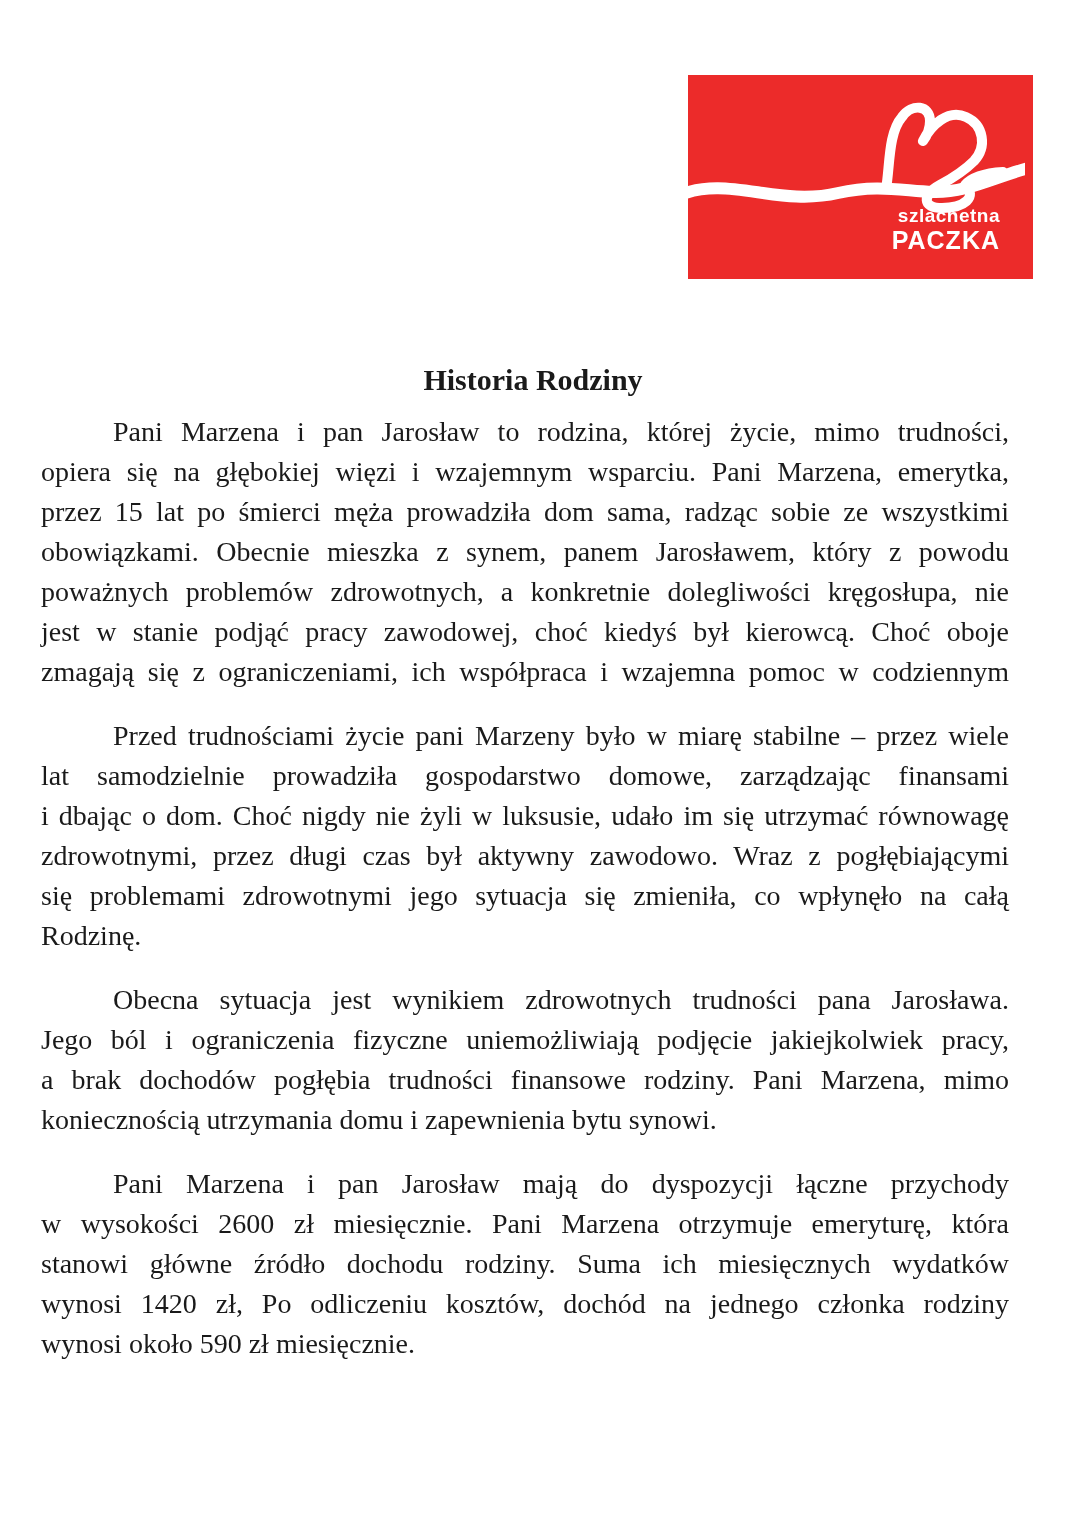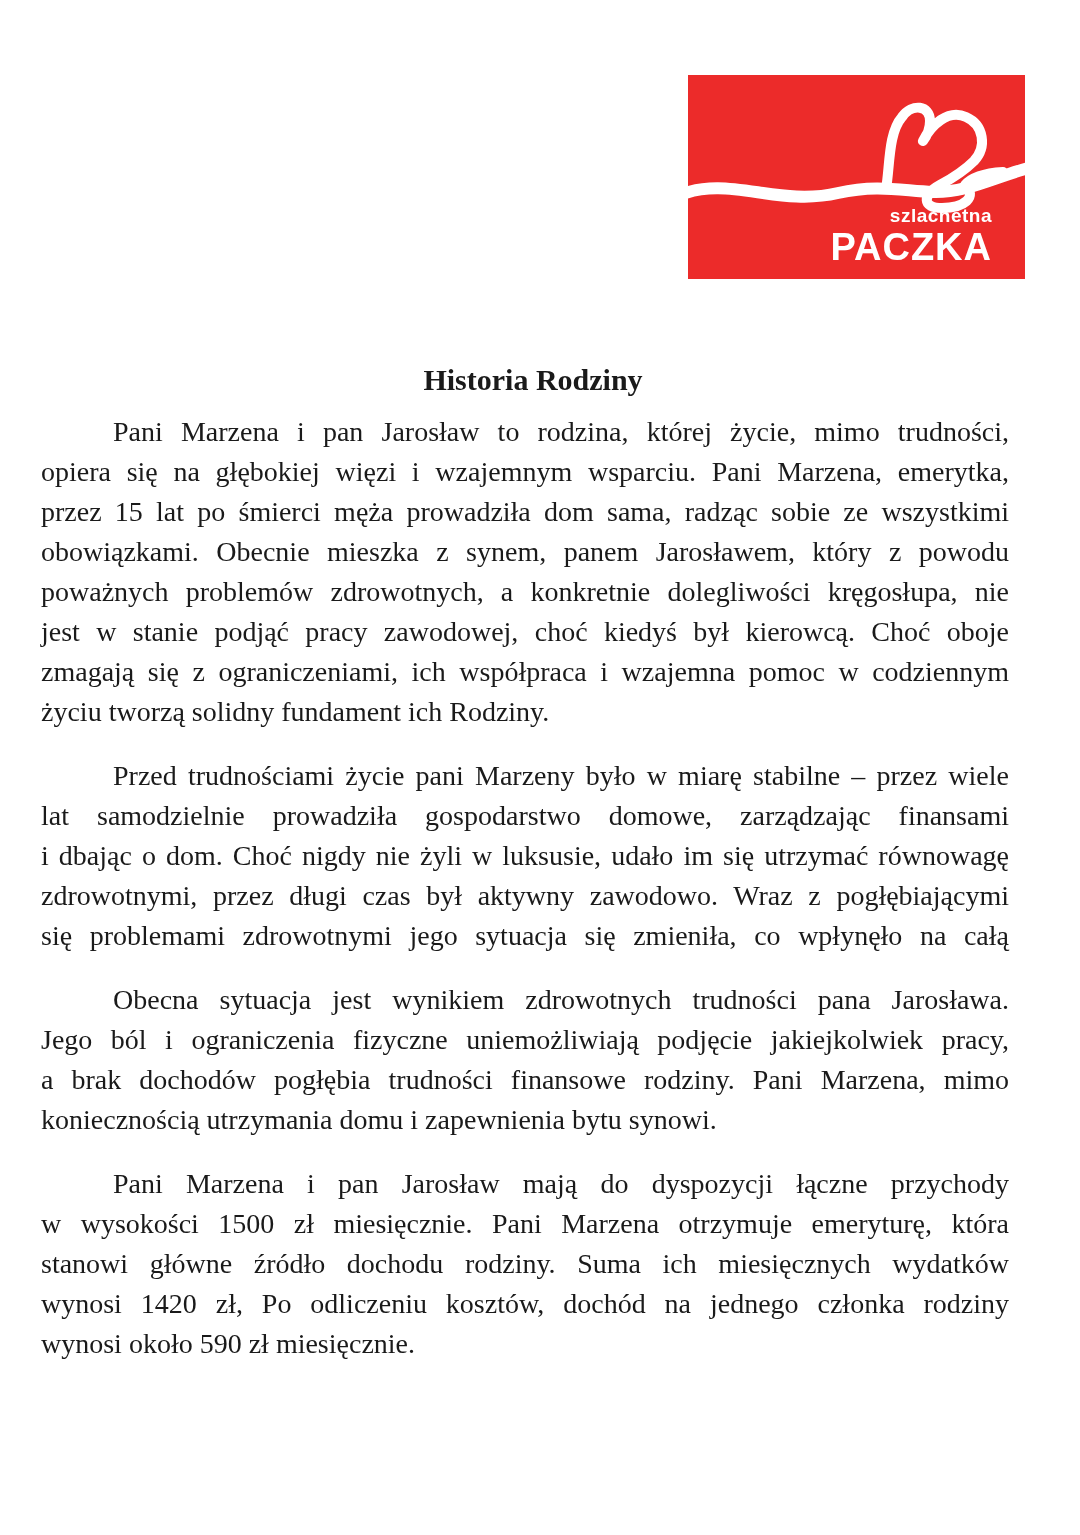--- a/index.html
+++ b/index.html
@@ -27,21 +27,21 @@
     position: absolute;
     right: 33px;
     top: 131px;
     text-align: right;
     color: #ffffff;
     font-family: "Liberation Sans", sans-serif;
     font-weight: bold;
     line-height: 1;
   }
   .logo-text .small { display: block; font-size: 19px; letter-spacing: 0.5px; margin-bottom: 3px; }
-  .logo-text .large { display: block; font-size: 38px; letter-spacing: 1px; }
+  .logo-text .large { display: block; font-size: 25px; letter-spacing: 1px; }
   
   .content {
     position: absolute;
     left: 41px;
     right: 55px;
     top: 361px;
   }
   .title {
     margin: 0 0 13px 0;
     text-align: center;
@@ -59,21 +59,21 @@
     white-space: normal;
   }
   .line.first { padding-left: 72px; }
   .line.last { text-align: left; text-align-last: left; }
 </style>
 </head>
 <body>
 
 <div class="page">
 
-  <div class="logo" style="background: rgb(236, 43, 42);">
+  <div class="logo" style="background: rgb(236, 43, 42); padding-left: 8px;">
     <svg width="337" height="204" viewBox="0 0 337 204" fill="none" stroke="#ffffff" stroke-linecap="round" stroke-linejoin="round">
 
       <path stroke-width="12" d="M -8 120 C 40 100, 90 132, 150 118 C 190 109, 215 116, 245 117 C 280 118, 310 100, 345 92"></path>
 
       <path stroke-width="10" d="M 198 114
                C 202 92, 200 58, 214 42
                C 224 28, 242 30, 242 46
                C 242 56, 238 62, 235 66
                C 243 50, 260 34, 278 42
                C 296 50, 299 72, 286 86
@@ -92,38 +92,38 @@
     <h1 class="title">Historia Rodziny</h1>
     <div>
         <div class="para">
           <div class="line first">Pani Marzena i pan Jarosław to rodzina, której życie, mimo trudności,</div>
           <div class="line">opiera się na głębokiej więzi i wzajemnym wsparciu. Pani Marzena, emerytka,</div>
           <div class="line">przez 15 lat po śmierci męża prowadziła dom sama, radząc sobie ze wszystkimi</div>
           <div class="line">obowiązkami. Obecnie mieszka z synem, panem Jarosławem, który z powodu</div>
           <div class="line">poważnych problemów zdrowotnych, a konkretnie dolegliwości kręgosłupa, nie</div>
           <div class="line">jest w stanie podjąć pracy zawodowej, choć kiedyś był kierowcą. Choć oboje</div>
           <div class="line">zmagają się z ograniczeniami, ich współpraca i wzajemna pomoc w codziennym</div>
-          <div class="line last">życiu tworzą solidny fundament ich Rodziny.</div>
         </div>
         <div class="para">
           <div class="line first">Przed trudnościami życie pani Marzeny było w miarę stabilne – przez wiele</div>
           <div class="line">lat samodzielnie prowadziła gospodarstwo domowe, zarządzając finansami</div>
           <div class="line">i dbając o dom. Choć nigdy nie żyli w luksusie, udało im się utrzymać równowagę</div>
           <div class="line">zdrowotnymi, przez długi czas był aktywny zawodowo. Wraz z pogłębiającymi</div>
           <div class="line">się problemami zdrowotnymi jego sytuacja się zmieniła, co wpłynęło na całą</div>
+          <div class="line last">Rodzinę.</div>
         </div>
         <div class="para">
           <div class="line first">Obecna sytuacja jest wynikiem zdrowotnych trudności pana Jarosława.</div>
           <div class="line">Jego ból i ograniczenia fizyczne uniemożliwiają podjęcie jakiejkolwiek pracy,</div>
           <div class="line">a brak dochodów pogłębia trudności finansowe rodziny. Pani Marzena, mimo</div>
           <div class="line last">koniecznością utrzymania domu i zapewnienia bytu synowi.</div>
         </div>
         <div class="para">
           <div class="line first">Pani Marzena i pan Jarosław mają do dyspozycji łączne przychody</div>
-          <div class="line">w wysokości 1500 zł miesięcznie. Pani Marzena otrzymuje emeryturę, która</div>
+          <div class="line">w wysokości 2600 zł miesięcznie. Pani Marzena otrzymuje emeryturę, która</div>
           <div class="line">stanowi główne źródło dochodu rodziny. Suma ich miesięcznych wydatków</div>
           <div class="line">wynosi 1420 zł, Po odliczeniu kosztów, dochód na jednego członka rodziny</div>
           <div class="line last">wynosi około 590 zł miesięcznie.</div>
         </div>
       </div>
   </div>
 
 </div>
 
 </body></html>

